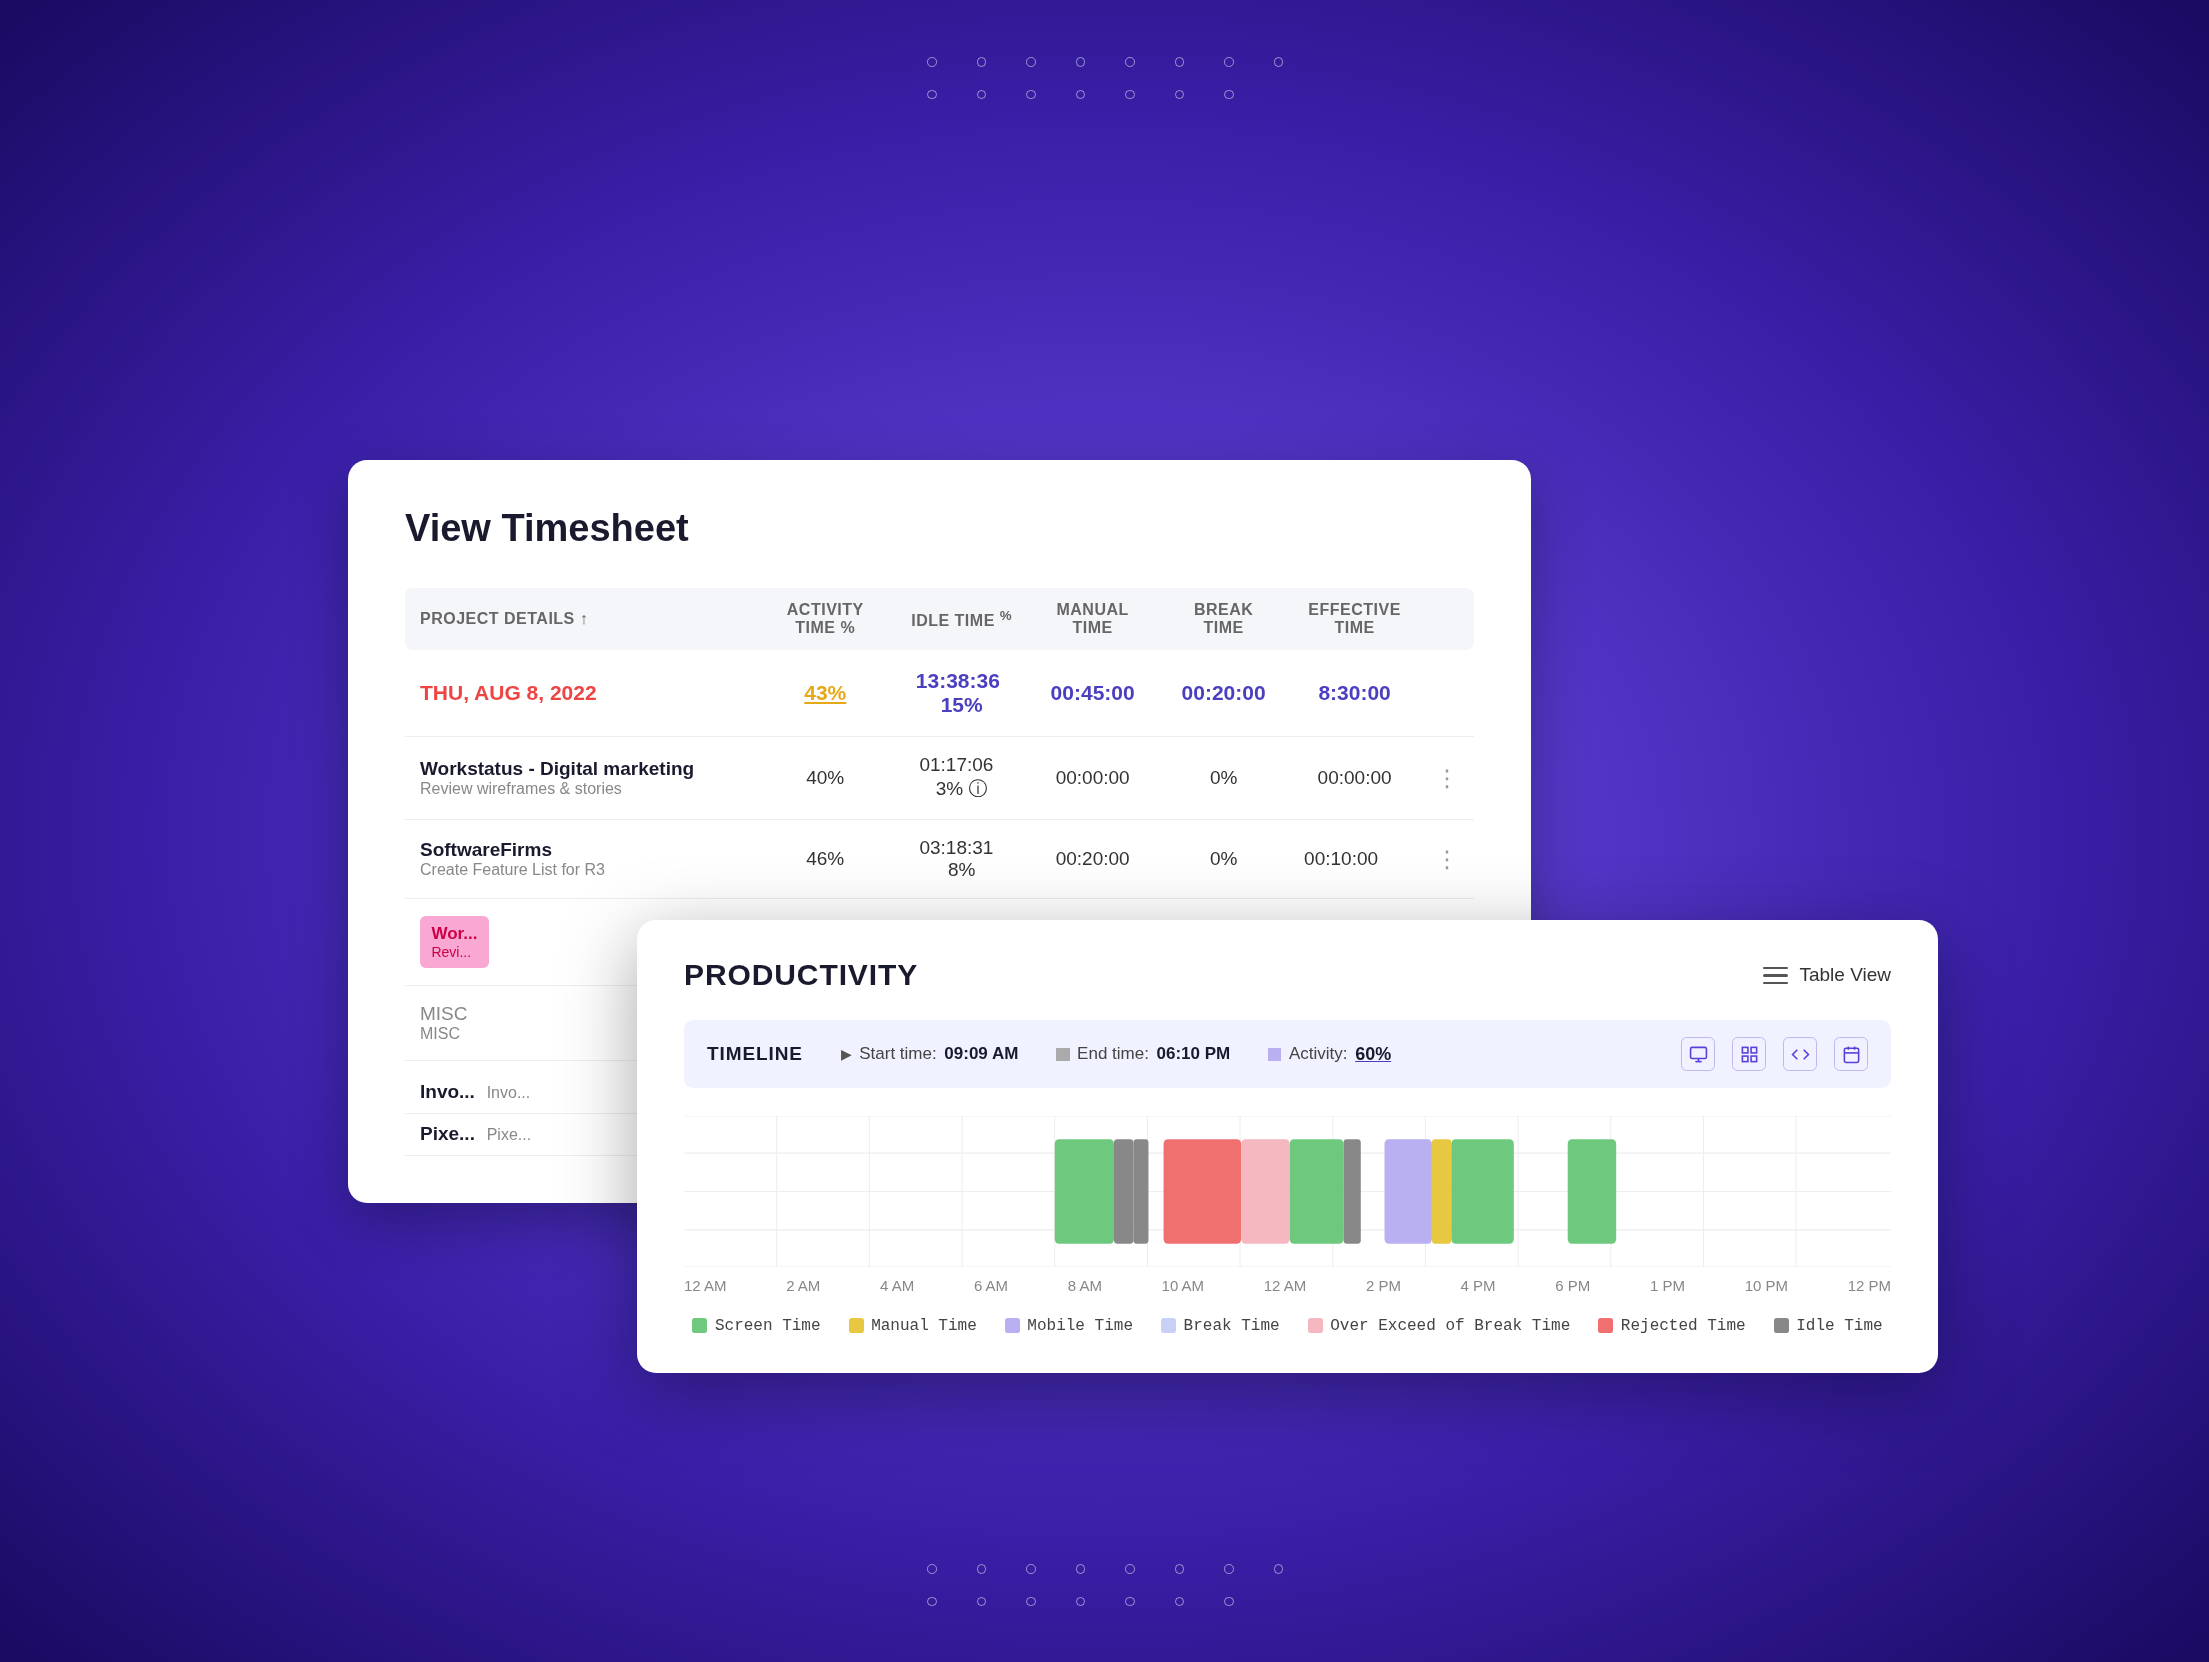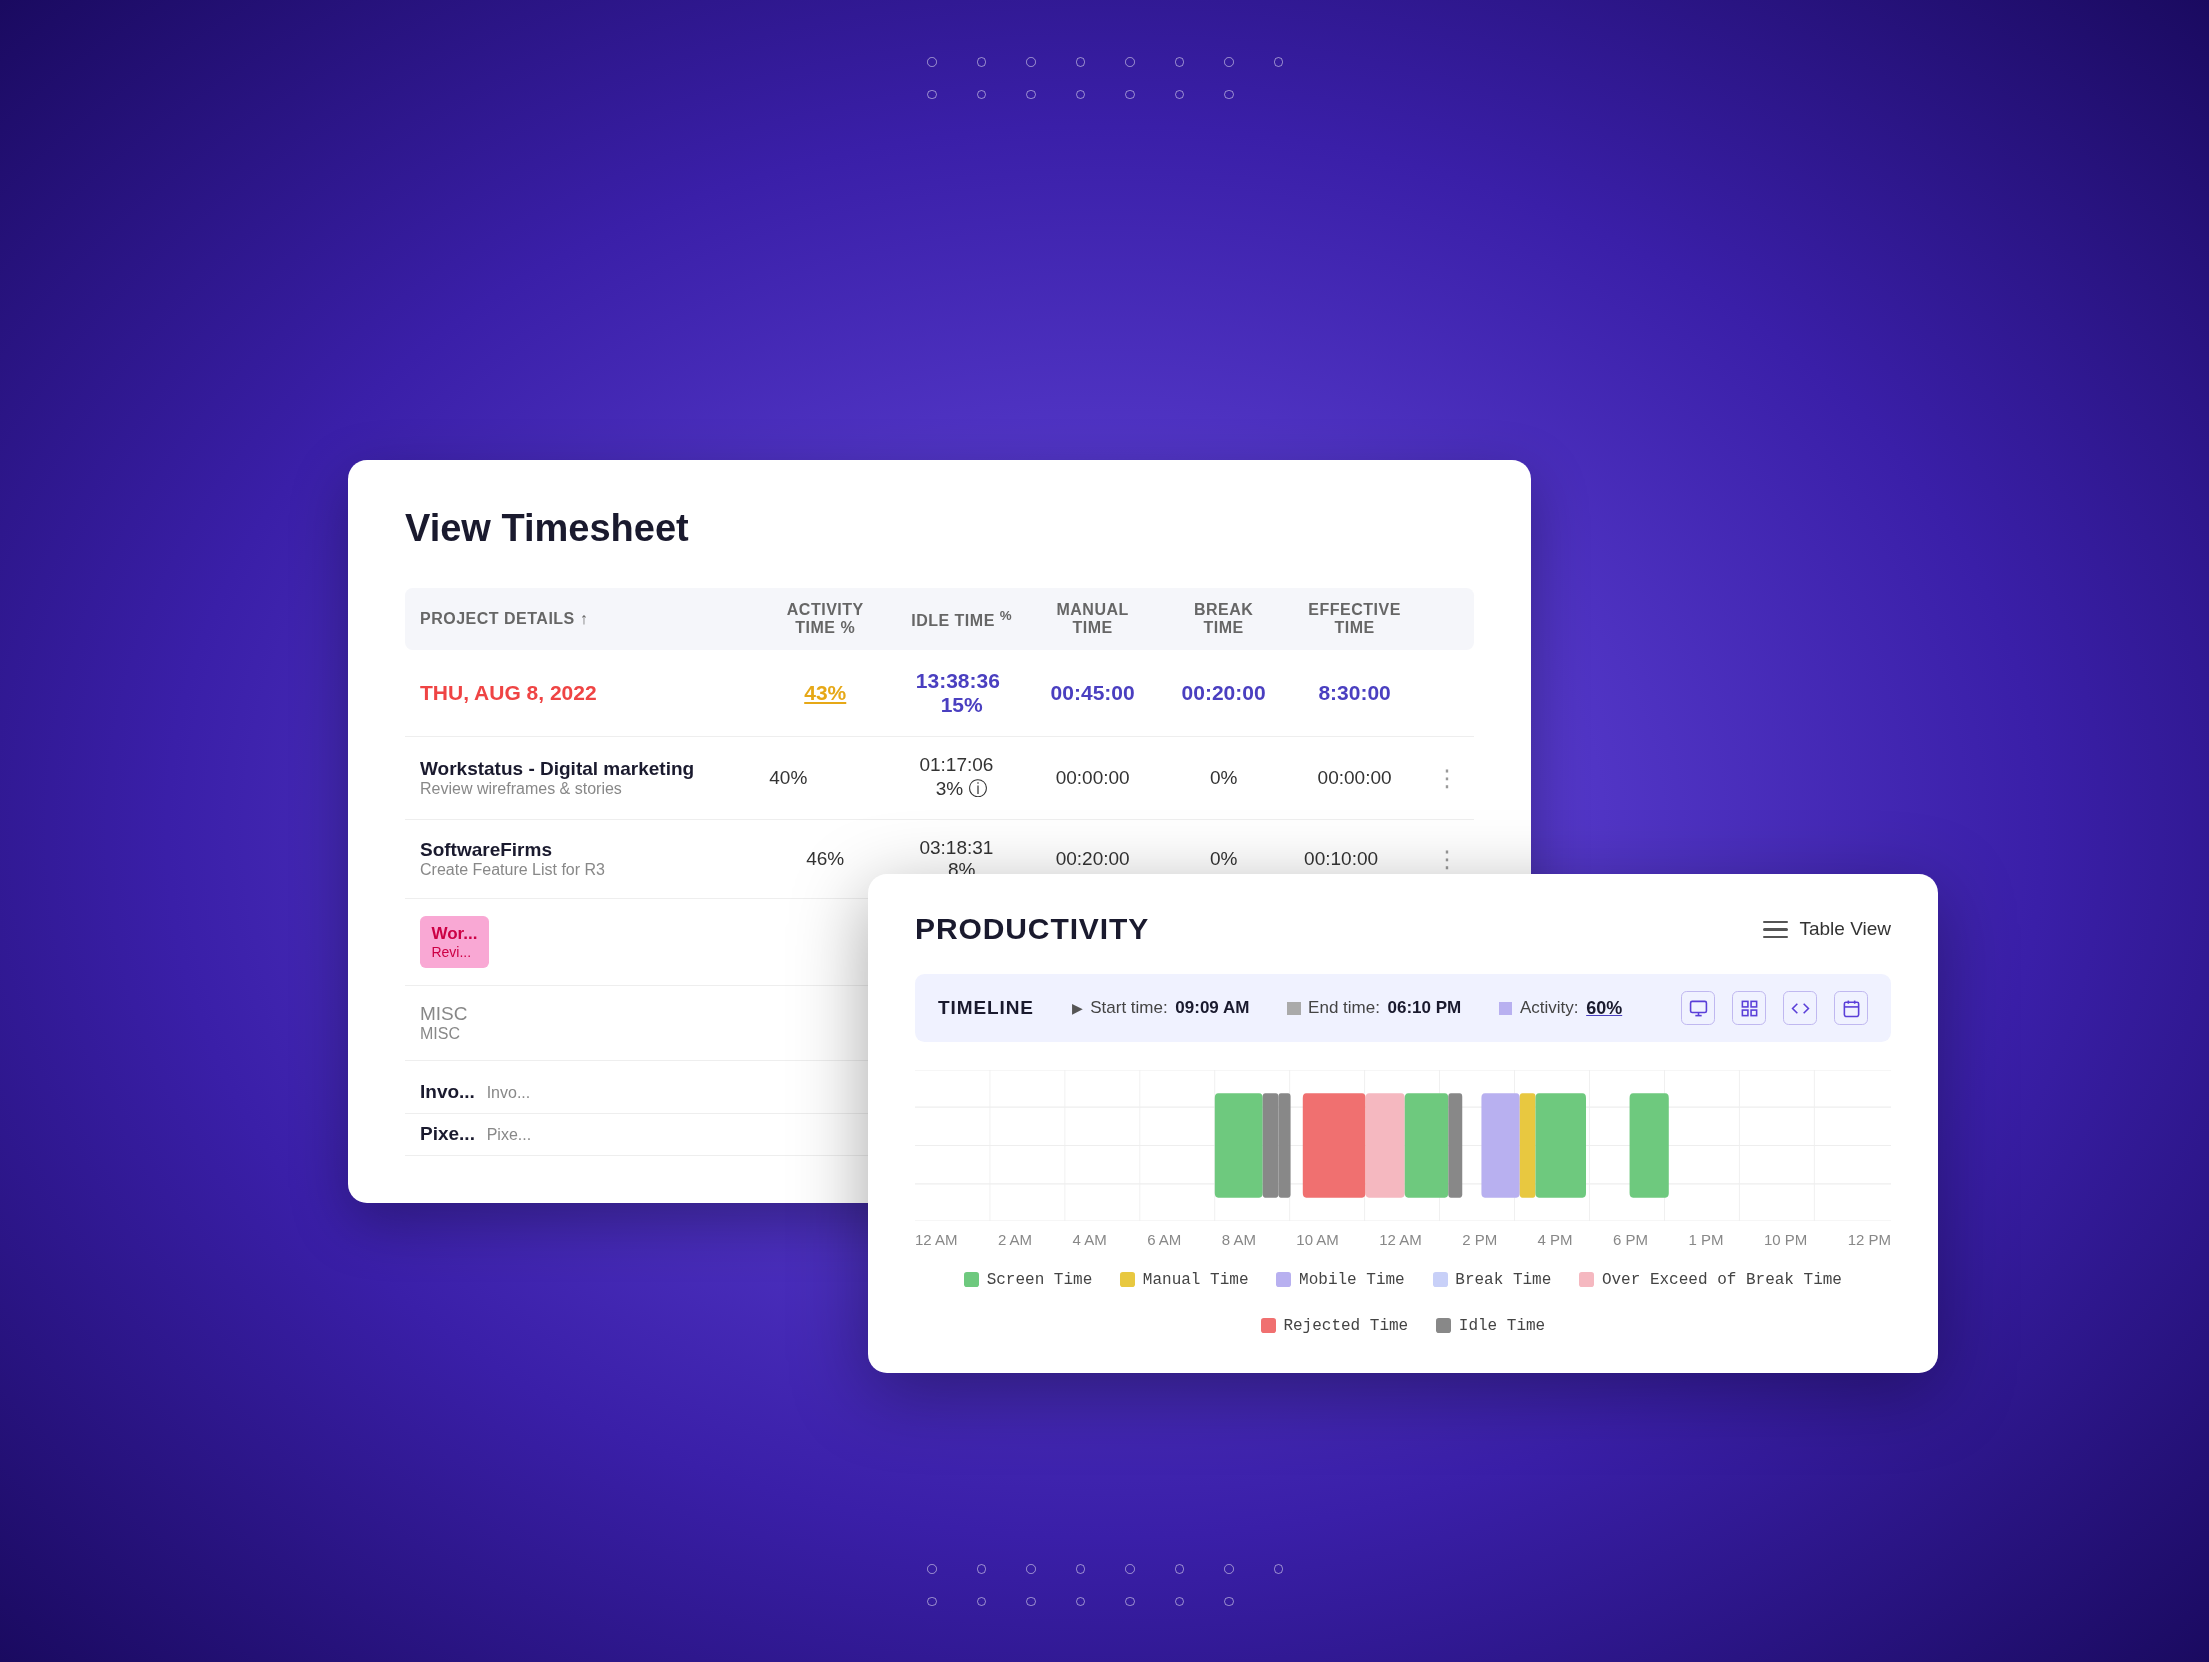--- a/index.html
+++ b/index.html
@@ -125,21 +125,21 @@
 
     
     .productivity-card {
       background: #fff;
       border-radius: 19px;
       padding: 38px 47px;
       box-shadow: 0 19px 76px rgba(0,0,0,0.35);
       position: absolute;
       bottom: -170px;
       right: -76px;
-      width: 1070px;
+      width: 1301px;
       z-index: 2;
     }
     .prod-header {
       display: flex;
       align-items: center;
       justify-content: space-between;
       margin-bottom: 28px;
     }
     .prod-title {
       font-size: 30px;
@@ -353,21 +353,21 @@
           <td style="text-align:center"><span class="date-break">00:20:00</span></td>
           <td style="text-align:center"><span class="date-effective">8:30:00</span></td>
           <td></td>
         </tr>
 
         <tr class="project-row">
           <td>
             <div class="project-name">Workstatus - Digital marketing</div>
             <div class="project-sub">Review wireframes &amp; stories</div>
           </td>
-          <td style="text-align:left">40%</td>
+          <td style="text-align:center">40%</td>
           <td style="text-align:center">01:17:06 &nbsp; 3% ⓘ</td>
           <td style="text-align:center">00:00:00</td>
           <td style="text-align:center">0%</td>
           <td style="text-align:center">00:00:00</td>
           <td style="text-align:center"><span class="col-more">⋮</span></td>
         </tr>
 
         <tr class="project-row">
           <td>
             <div class="project-name">SoftwareFirms</div>

